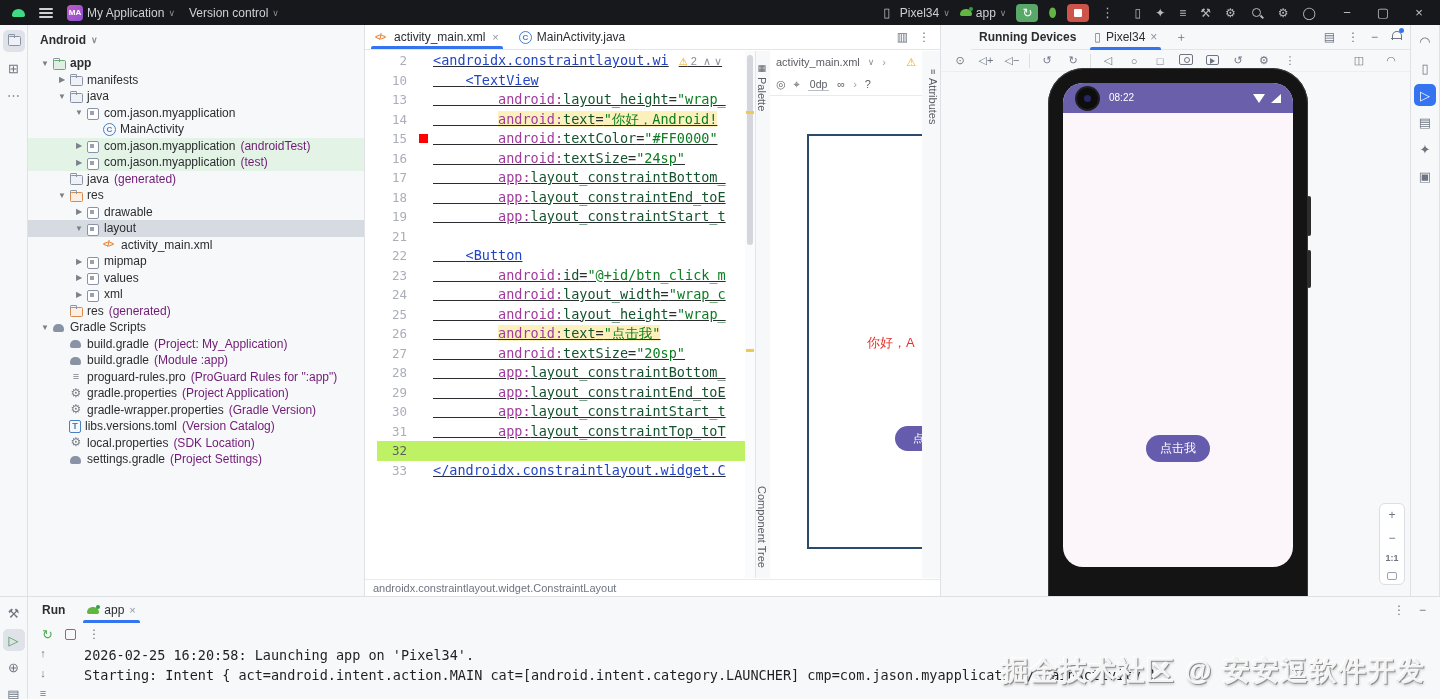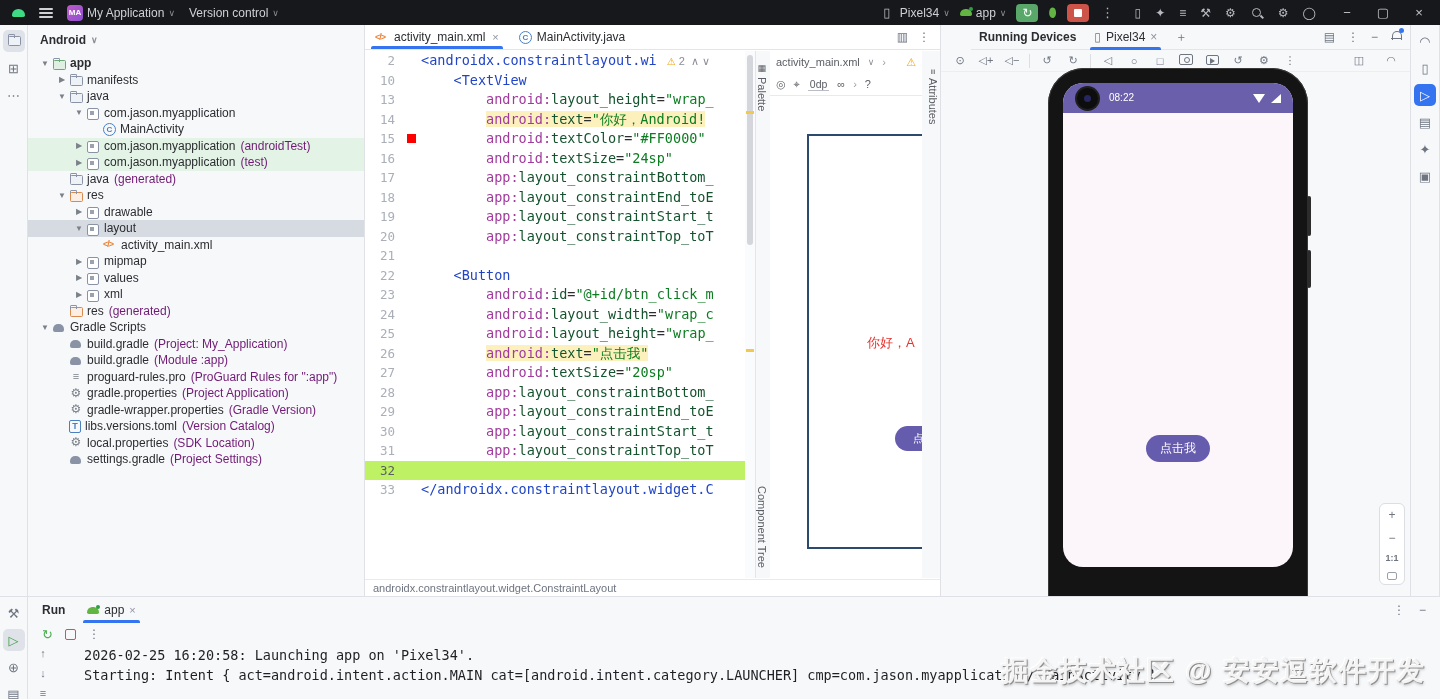--- a/index.html
+++ b/index.html
@@ -69,22 +69,22 @@
   .tic-res::before { background:#fdeee3; border-color:#d98a4e; }
 
   
   #editor { position:absolute; left:365px; top:0; width:575px; height:571px; background:#fff; }
   #tabbar { height:25px; border-bottom:1px solid #e3e5ea; display:flex; align-items:stretch; background:#fff; }
   .etab { display:flex; align-items:center; gap:5px; padding:0 10px; position:relative; font-size:12px; color:#2b2d30; }
   .etab.active::after { content:""; position:absolute; left:6px; right:6px; bottom:0; height:3px; background:#3574f0; border-radius:2px 2px 0 0; }
   .etab .x { color:#9094a0; font-size:11px; margin-left:2px; }
   #tabbar .tab-actions { margin-left:auto; display:flex; align-items:center; gap:10px; padding-right:10px; color:#6e7480; }
 
-  #code { position:absolute; left:0; top:26px; width:390px; height:481px; overflow:hidden;
-    font-family:"DejaVu Sans Mono", monospace; font-size:13.5px; background:#fff; }
+  #code { position:absolute; left:12px; top:26px; width:390px; height:481px; overflow:hidden;
+    font-family:"DejaVu Sans Mono", monospace; font-size:13.5px; background:#fff;text-decoration:underline; }
   .cl { height:19.5px; line-height:19.5px; white-space:pre; position:relative; }
   .cl .ln { display:inline-block; width:30px; text-align:right; color:#a9aeb8; font-size:12.5px;
     margin-right:6px; vertical-align:top; }
   .cl .gut { display:inline-block; width:20px; vertical-align:top; text-align:center; }
   .cl.caret { background:#bef264; }
   .cl.caret .ln { color:#5a5d63; }
   .sw { display:inline-block; width:9px; height:9px; background:#ff0000; margin-top:5px; }
   .seg-tag { color:#2145c6; }
   .seg-ns { color:#a23a9e; }
   .seg-attr { color:#14532d; }
@@ -433,21 +433,20 @@
       <div id="code">
           <div class="cl"><span class="ln">2</span><span class="gut"></span><span></span><span class="seg-tag">&lt;androidx.constraintlayout.wi</span><span class="warnw"><span class="wt">⚠</span> 2  ∧ ∨</span></div>
           <div class="cl"><span class="ln">10</span><span class="gut"></span><span>    </span><span class="seg-tag">&lt;TextView</span></div>
           <div class="cl"><span class="ln">13</span><span class="gut"></span><span>        </span><span class="seg-ns">android:</span><span class="seg-attr">layout_height</span><span class="seg-pl">=</span><span class="seg-val">"wrap_</span></div>
           <div class="cl"><span class="ln">14</span><span class="gut"></span><span>        </span><span class="hlseg"><span class="seg-ns">android:</span><span class="seg-attr">text</span><span class="seg-pl">=</span><span class="seg-val">"你好，Android!</span></span></div>
           <div class="cl"><span class="ln">15</span><span class="gut"><span class="sw"></span></span><span>        </span><span class="seg-ns">android:</span><span class="seg-attr">textColor</span><span class="seg-pl">=</span><span class="seg-val">"#FF0000"</span></div>
           <div class="cl"><span class="ln">16</span><span class="gut"></span><span>        </span><span class="seg-ns">android:</span><span class="seg-attr">textSize</span><span class="seg-pl">=</span><span class="seg-val">"24sp"</span></div>
           <div class="cl"><span class="ln">17</span><span class="gut"></span><span>        </span><span class="seg-ns">app:</span><span class="seg-attr">layout_constraintBottom_</span></div>
           <div class="cl"><span class="ln">18</span><span class="gut"></span><span>        </span><span class="seg-ns">app:</span><span class="seg-attr">layout_constraintEnd_toE</span></div>
           <div class="cl"><span class="ln">19</span><span class="gut"></span><span>        </span><span class="seg-ns">app:</span><span class="seg-attr">layout_constraintStart_t</span></div>
-          <div class="cl"><span class="ln">20</span><span class="gut"></span><span>        </span><span class="seg-ns">app:</span><span class="seg-attr">layout_constraintTop_toT</span></div>
           <div class="cl"><span class="ln">21</span><span class="gut"></span><span></span></div>
           <div class="cl"><span class="ln">22</span><span class="gut"></span><span>    </span><span class="seg-tag">&lt;Button</span></div>
           <div class="cl"><span class="ln">23</span><span class="gut"></span><span>        </span><span class="seg-ns">android:</span><span class="seg-attr">id</span><span class="seg-pl">=</span><span class="seg-val">"@+id/btn_click_m</span></div>
           <div class="cl"><span class="ln">24</span><span class="gut"></span><span>        </span><span class="seg-ns">android:</span><span class="seg-attr">layout_width</span><span class="seg-pl">=</span><span class="seg-val">"wrap_c</span></div>
           <div class="cl"><span class="ln">25</span><span class="gut"></span><span>        </span><span class="seg-ns">android:</span><span class="seg-attr">layout_height</span><span class="seg-pl">=</span><span class="seg-val">"wrap_</span></div>
           <div class="cl"><span class="ln">26</span><span class="gut"></span><span>        </span><span class="hlseg"><span class="seg-ns">android:</span><span class="seg-attr">text</span><span class="seg-pl">=</span><span class="seg-val">"点击我"</span></span></div>
           <div class="cl"><span class="ln">27</span><span class="gut"></span><span>        </span><span class="seg-ns">android:</span><span class="seg-attr">textSize</span><span class="seg-pl">=</span><span class="seg-val">"20sp"</span></div>
           <div class="cl"><span class="ln">28</span><span class="gut"></span><span>        </span><span class="seg-ns">app:</span><span class="seg-attr">layout_constraintBottom_</span></div>
           <div class="cl"><span class="ln">29</span><span class="gut"></span><span>        </span><span class="seg-ns">app:</span><span class="seg-attr">layout_constraintEnd_toE</span></div>
           <div class="cl"><span class="ln">30</span><span class="gut"></span><span>        </span><span class="seg-ns">app:</span><span class="seg-attr">layout_constraintStart_t</span></div>

